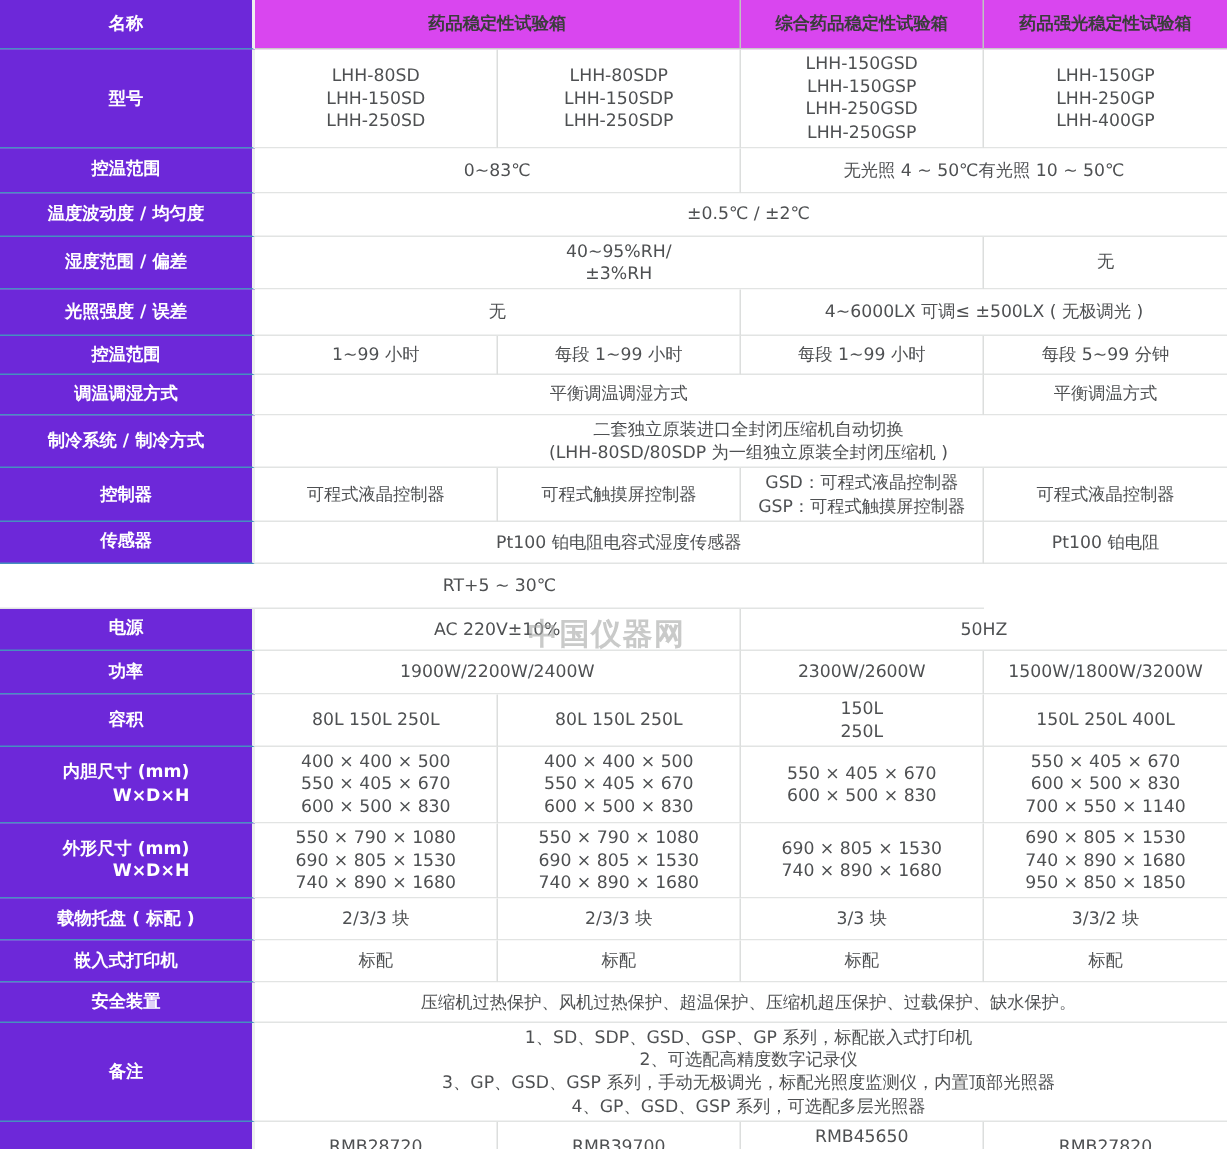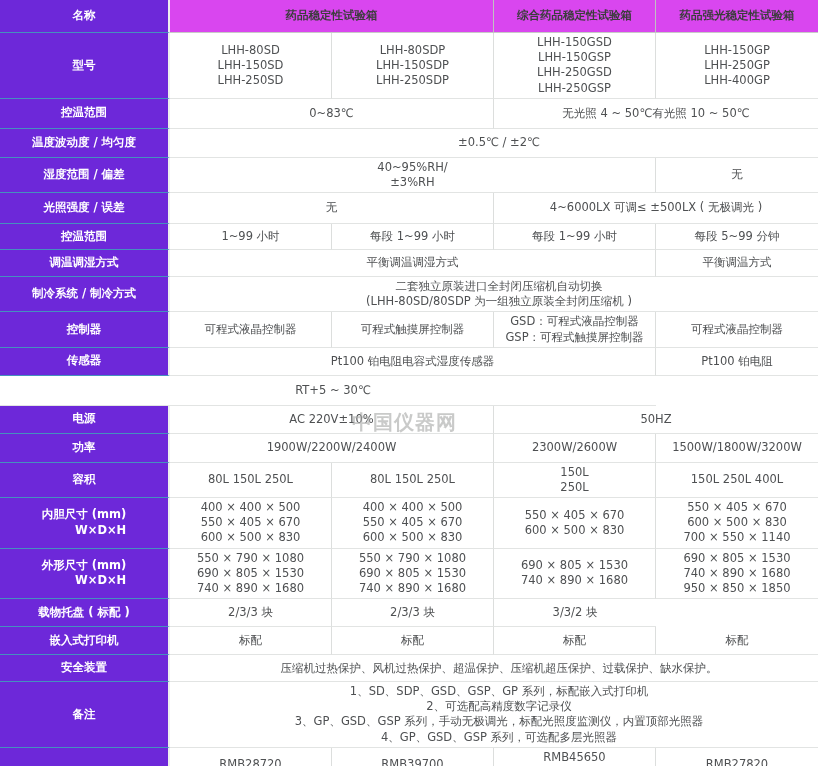--- a/index.html
+++ b/index.html
@@ -208,20 +208,21 @@
 740 × 890 × 1680</div>
     <div class="td">690 × 805 × 1530
 740 × 890 × 1680
 950 × 850 × 1850</div>
   </div>
 
   <div class="tr" style="min-height:28px">
     <div class="th">载物托盘 ( 标配 )</div>
     <div class="td">2/3/3 块</div>
     <div class="td">2/3/3 块</div>
+    <div class="td">3/3 块</div>
     <div class="td">3/3/2 块</div>
   </div>
 
   <div class="tr" style="min-height:28px">
     <div class="th">嵌入式打印机</div>
     <div class="td">标配</div>
     <div class="td">标配</div>
     <div class="td">标配</div>
     <div class="td">标配</div>
   </div>

